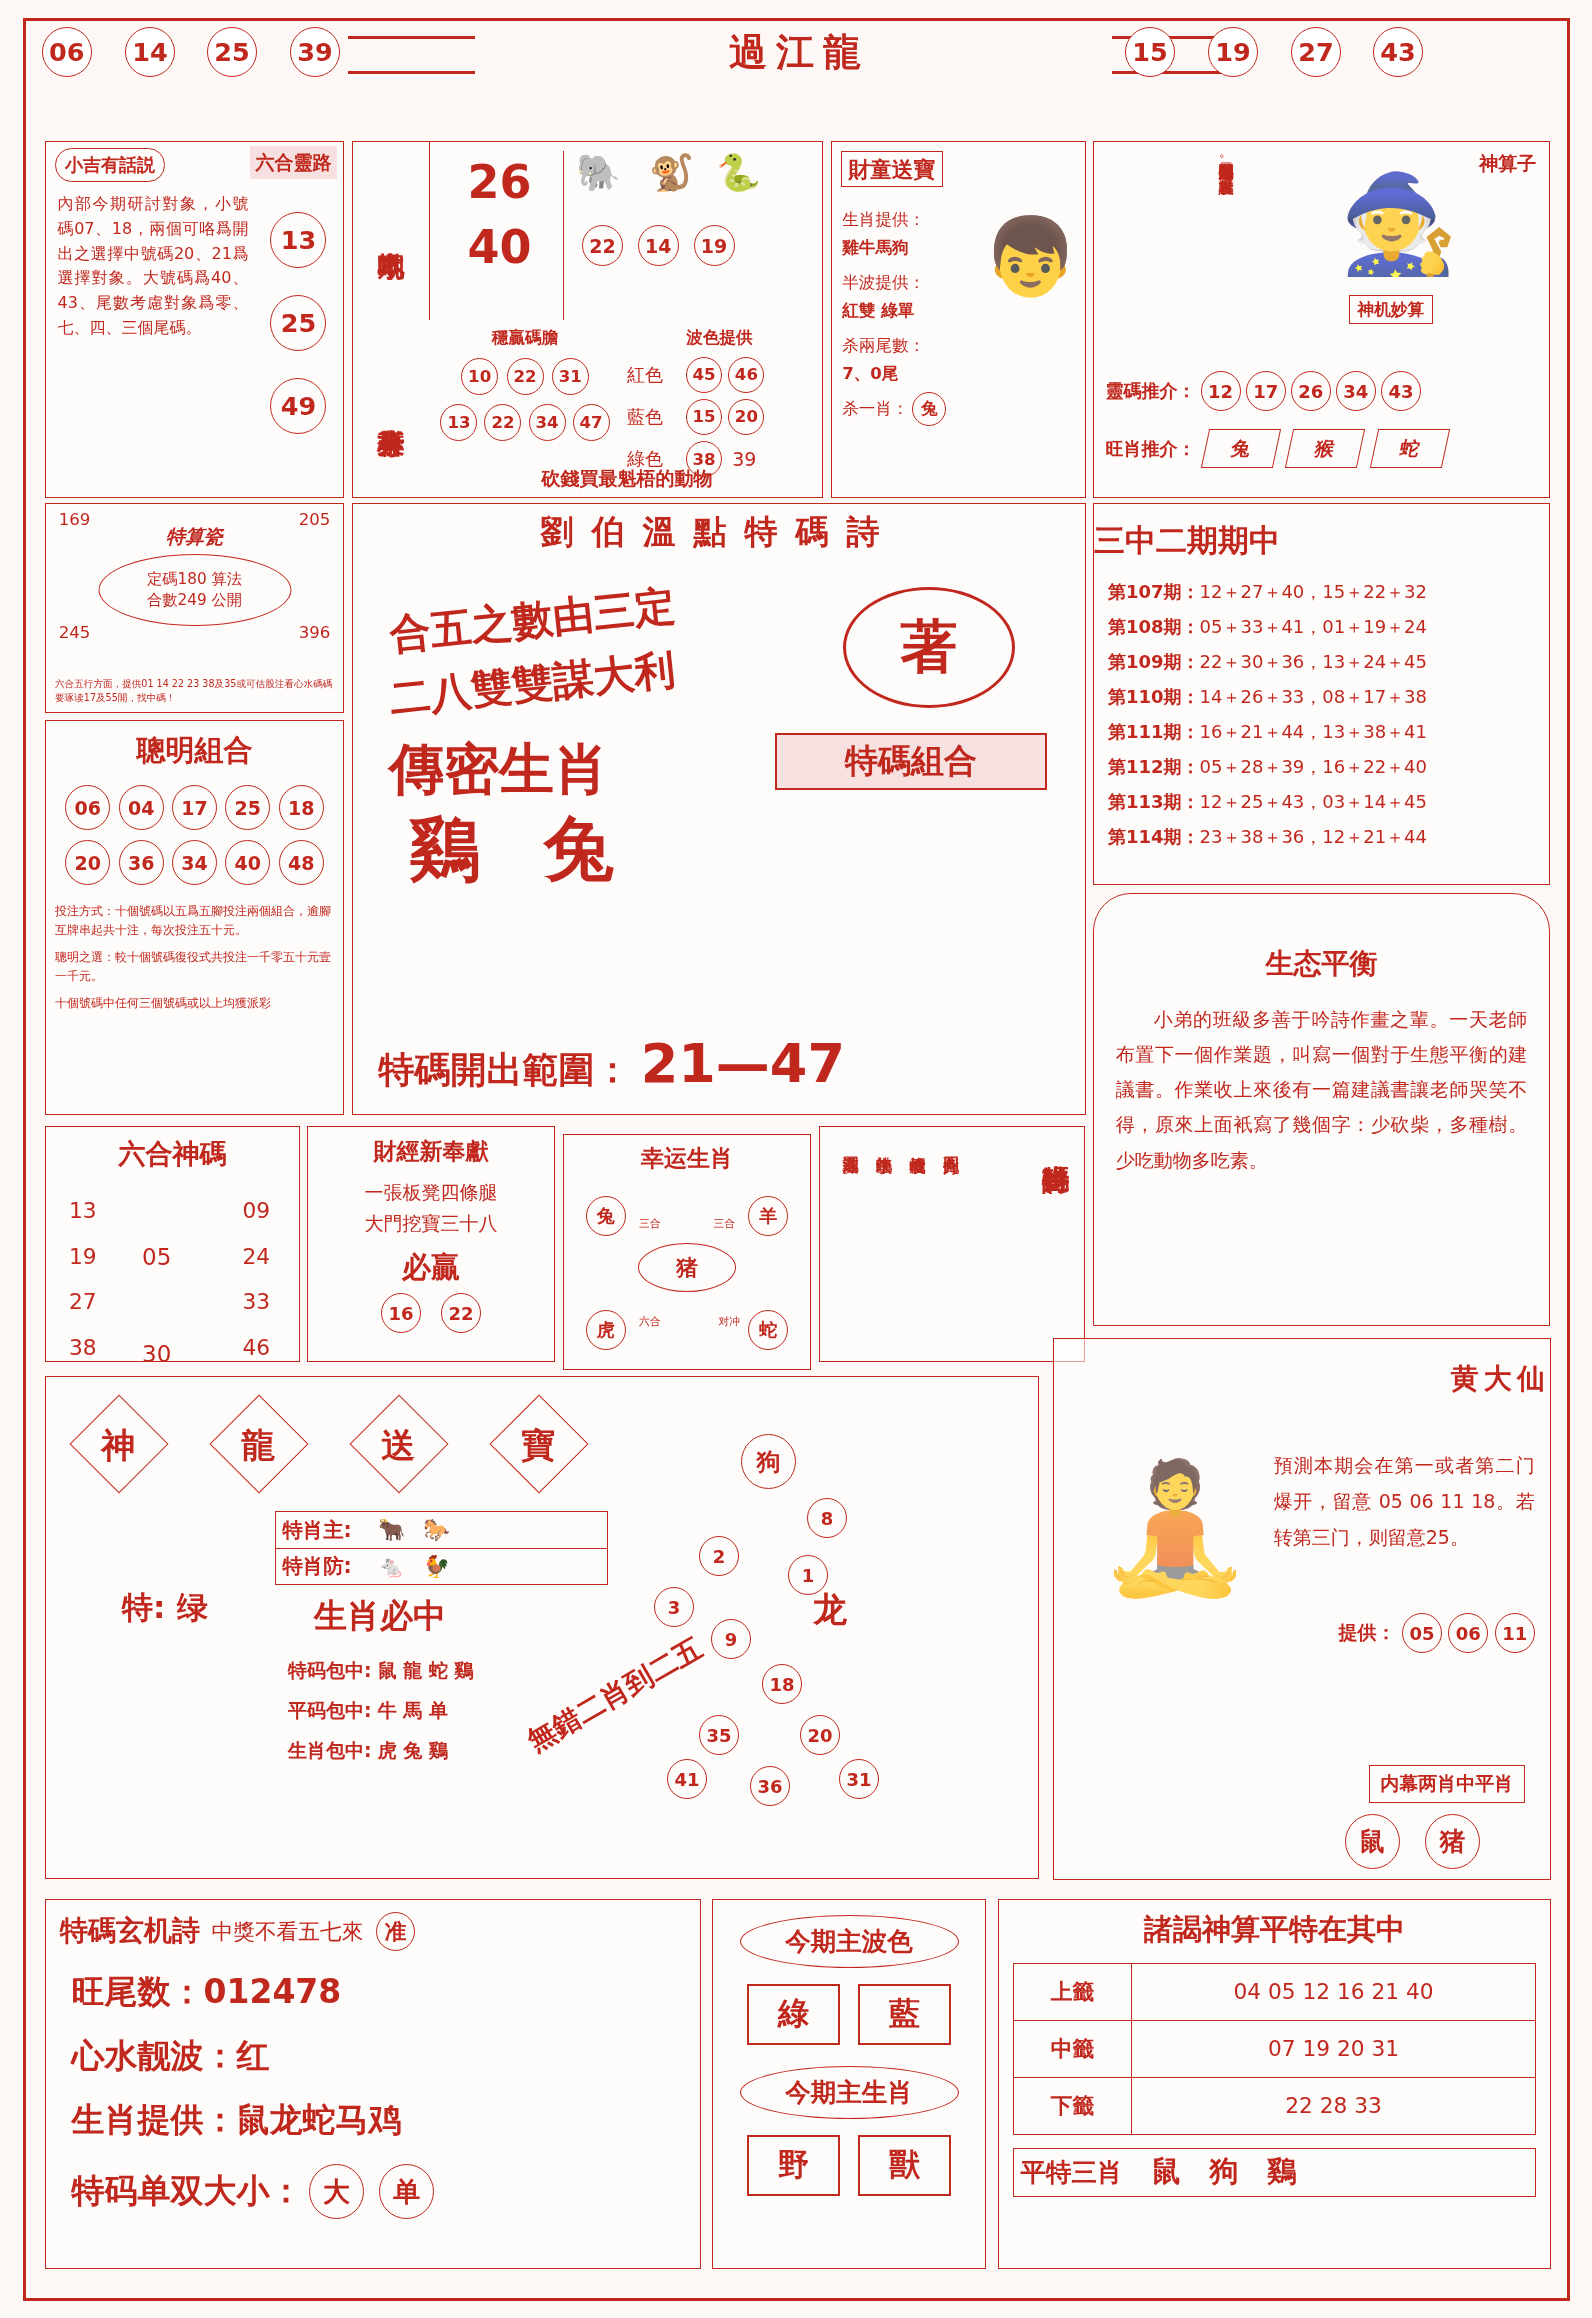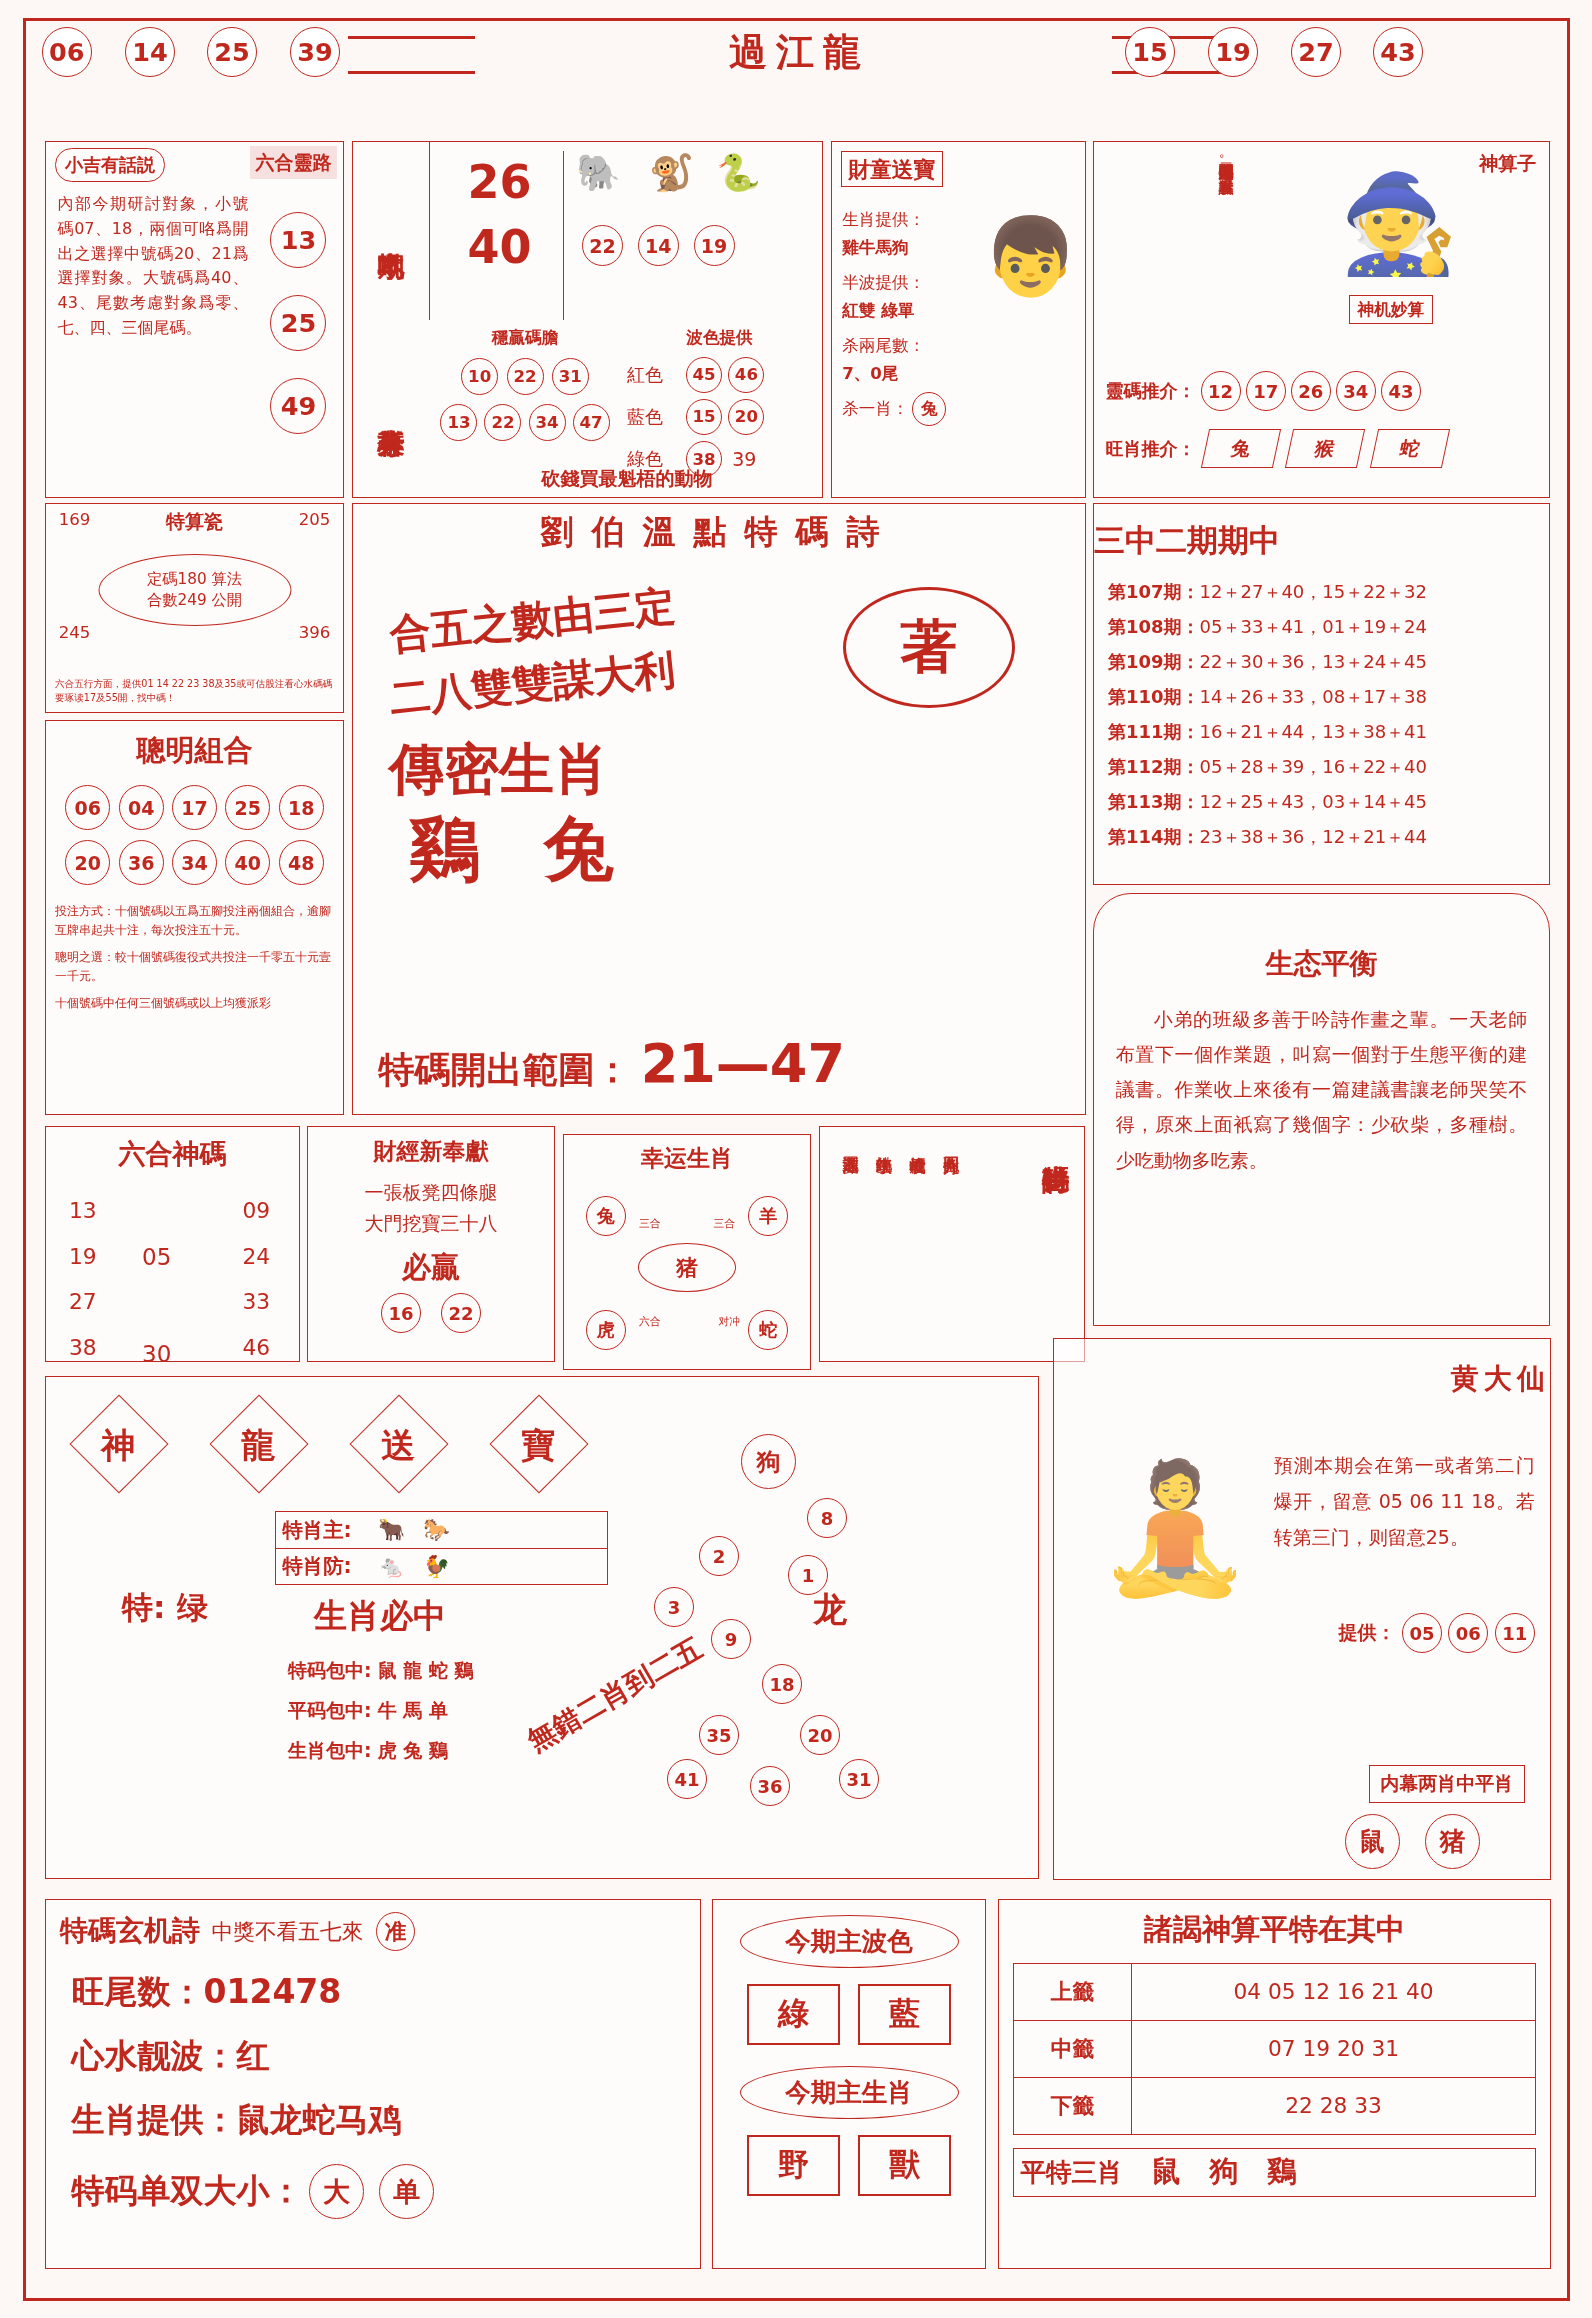--- a/index.html
+++ b/index.html
@@ -140,21 +140,21 @@
       <span style="display:inline-flex;align-items:center;justify-content:center;width:70px;height:37px;border:1.9px solid #c0281e;margin-left:12.7px;font-size:19px;font-weight:bold;transform:skewX(-12deg);">猴</span>
       <span style="display:inline-flex;align-items:center;justify-content:center;width:70px;height:37px;border:1.9px solid #c0281e;margin-left:12.7px;font-size:19px;font-weight:bold;transform:skewX(-12deg);">蛇</span>
     </div>
   </div>
 
   <div class="box" style="left:45px;top:503px;width:299px;height:210px;">
     <div style="position:absolute;left:12.7px;top:6.4px;font-size:16.6px;">169</div>
     <div style="position:absolute;right:12.7px;top:6.4px;font-size:16.6px;">205</div>
     <div style="position:absolute;left:12.7px;bottom:70px;font-size:16.6px;">245</div>
     <div style="position:absolute;right:12.7px;bottom:70px;font-size:16.6px;">396</div>
-    <div style="position:absolute;left:50%;top:5px;transform:translateX(-50%);font-size:19px;font-weight:bold;">特算瓷</div>
+    <div style="position:absolute;left:50%;top:20px;transform:translateX(-50%);font-size:19px;font-weight:bold;font-style:italic;">特算瓷</div>
     <div style="position:absolute;left:50%;top:50px;transform:translateX(-50%);width:191px;height:70px;border:1.9px solid #c0281e;border-radius:50%;display:flex;flex-direction:column;align-items:center;justify-content:center;">
       <span style="font-size:15.3px;">定碼180 算法</span>
       <span style="font-size:15.3px;">合數249 公開</span>
     </div>
     <div style="position:absolute;left:9px;bottom:6.4px;width:280px;font-size:9.6px;line-height:1.5;">六合五行方面，提供01 14 22 23 38及35或可估股注看心水碼碼要琢读17及55開，找中碼！</div>
   </div>
 
   <div class="box" style="left:45px;top:720px;width:299px;height:395px;">
     <div style="text-align:center;font-size:29px;font-weight:bold;margin-top:10.2px;">聰明組合</div>
     <div style="text-align:center;margin-top:14px;">
@@ -181,20 +181,21 @@
       <span style="font-size:33px;font-weight:bold;letter-spacing:18px;">劉伯溫點特碼詩</span>
     </div>
     <div style="position:absolute;left:36px;top:89px;font-size:41px;font-weight:bold;transform:rotate(-6deg);">合五之數由三定</div>
     <div style="position:absolute;left:36px;top:153px;font-size:41px;font-weight:bold;transform:rotate(-6deg);">二八雙雙謀大利</div>
     <div style="position:absolute;right:70px;top:83px;width:166px;height:115px;border:3.2px solid #c0281e;border-radius:50%;display:flex;align-items:center;justify-content:center;font-size:57px;font-weight:bold;">著</div>
 
     <div style="position:absolute;left:36px;top:229px;font-size:55px;font-weight:bold;">傳密生肖</div>
     <div style="position:absolute;left:57px;top:299px;font-size:70px;font-weight:bold;">鷄</div>
     <div style="position:absolute;left:191px;top:299px;font-size:70px;font-weight:bold;">兔</div>
 
+    <div style="position:absolute;right:38px;top:229px;width:268px;border:2.5px solid #c0281e;background:rgba(192,40,30,.12);text-align:center;padding:3.8px 0;font-size:33px;font-weight:bold;">特碼組合</div>
 
     <div style="position:absolute;left:25.5px;bottom:19px;display:flex;align-items:baseline;">
       <span style="font-size:36px;font-weight:bold;">特碼開出範圍：</span>
       <span style="font-size:54px;font-weight:bold;margin-left:10.2px;">21—47</span>
     </div>
   </div>
 
   <div class="box" style="left:1093px;top:503px;width:457px;height:382px;">
     <div style="font-size:31px;font-weight:bold;margin-top:16px;">三中二期期中</div>
     <div style="margin:11.5px 14px 0;font-size:18px;line-height:1.95;">

